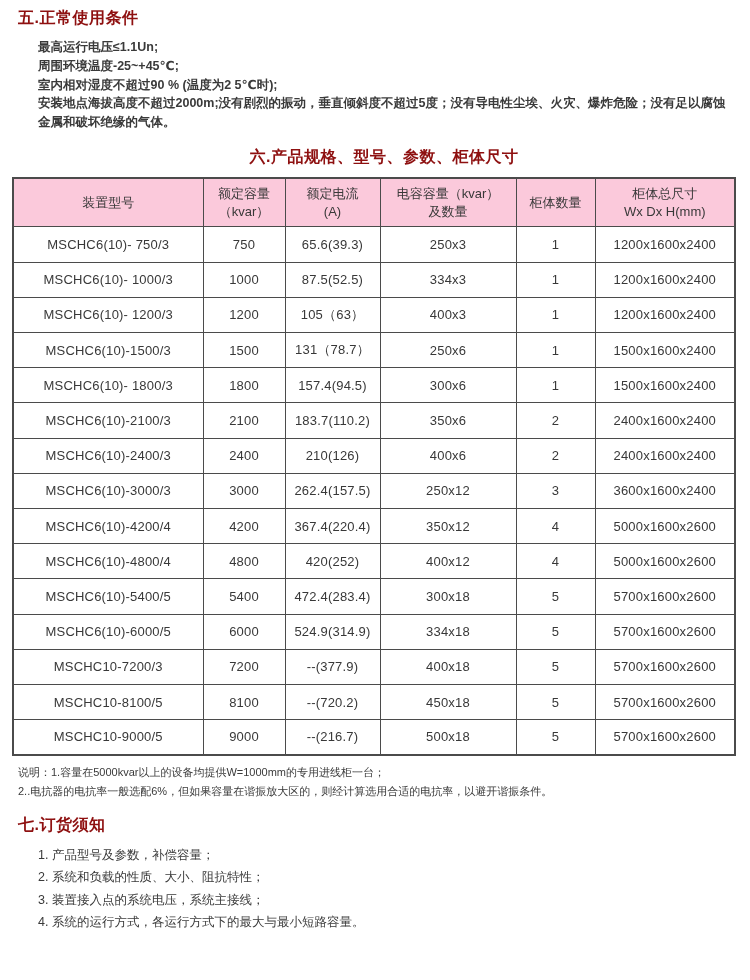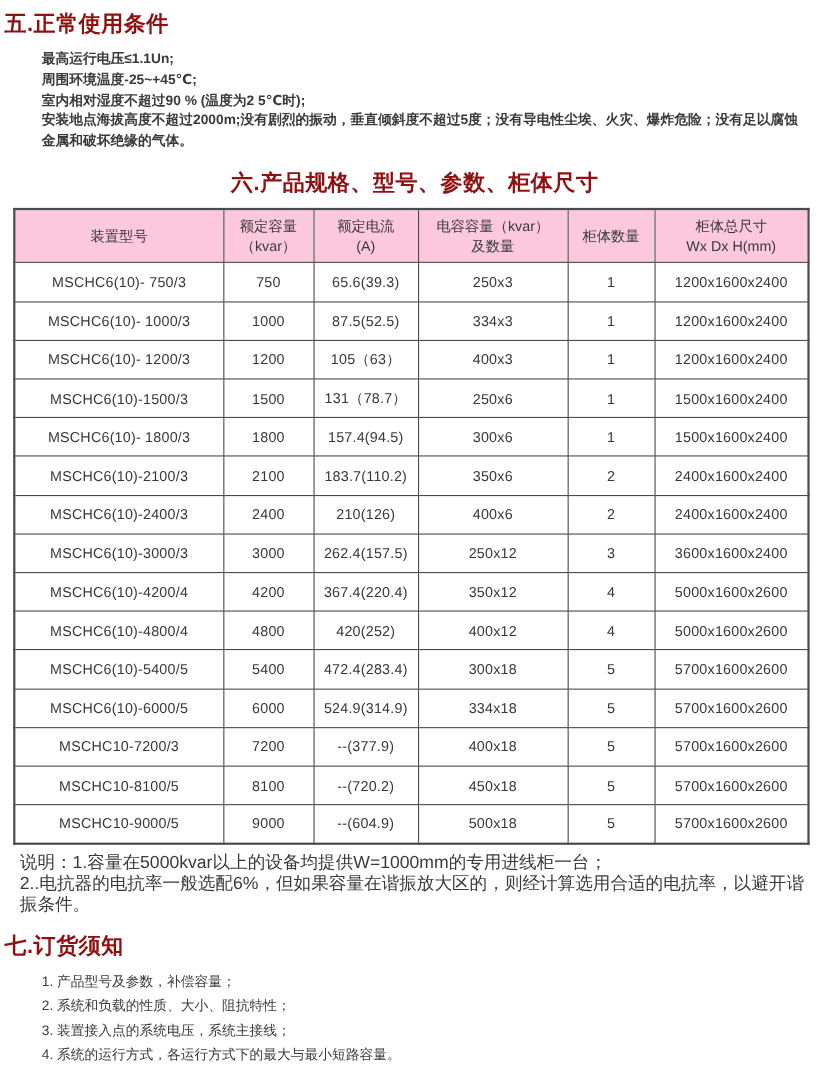--- a/index.html
+++ b/index.html
@@ -16,24 +16,24 @@
   }
   .page{
     position:relative;
     width:750px;
     height:980px;
     background:#ffffff;
     overflow:hidden;
   }
   .red-heading{
     color:var(--red);
-    font-size:20px;
+    font-size:16px;
     font-weight:bold;
     letter-spacing:0.5px;
-    margin-left:4px;
+    margin-left:18px;
   }
   .h-conditions{padding-top:8px;}
   .h-specs{margin-top:15px;text-align:center;}
   .h-ordering{margin-top:14px;}
   .conditions{
     margin:9px 20px 0 38px;
     font-size:12.5px;
     line-height:18.8px;
     color:var(--text);
   }
@@ -61,21 +61,21 @@
     line-height:1.35;
     white-space:pre-line;
   }
   table.spec-table td{
     height:35.2px;
     background:#ffffff;
     letter-spacing:0.2px;
   }
   .notes{
     margin:7px 18px 0 18px;
-    font-size:16px;
+    font-size:11px;
     line-height:19px;
     color:var(--text);
   }
   .order-list{
     margin:8px 20px 0 38px;
     font-size:12.5px;
     line-height:22.5px;
     color:var(--text);
   }
 </style>
@@ -228,21 +228,21 @@
           <td>MSCHC10-8100/5</td>
           <td>8100</td>
           <td>--(720.2)</td>
           <td>450x18</td>
           <td>5</td>
           <td>5700x1600x2600</td>
         </tr>
         <tr>
           <td>MSCHC10-9000/5</td>
           <td>9000</td>
-          <td>--(604.9)</td>
+          <td>--(216.7)</td>
           <td>500x18</td>
           <td>5</td>
           <td>5700x1600x2600</td>
         </tr>
       </tbody>
   </table>
 
   <div class="notes">
       <div>说明：1.容量在5000kvar以上的设备均提供W=1000mm的专用进线柜一台；</div>
       <div>2..电抗器的电抗率一般选配6%，但如果容量在谐振放大区的，则经计算选用合适的电抗率，以避开谐振条件。</div>

